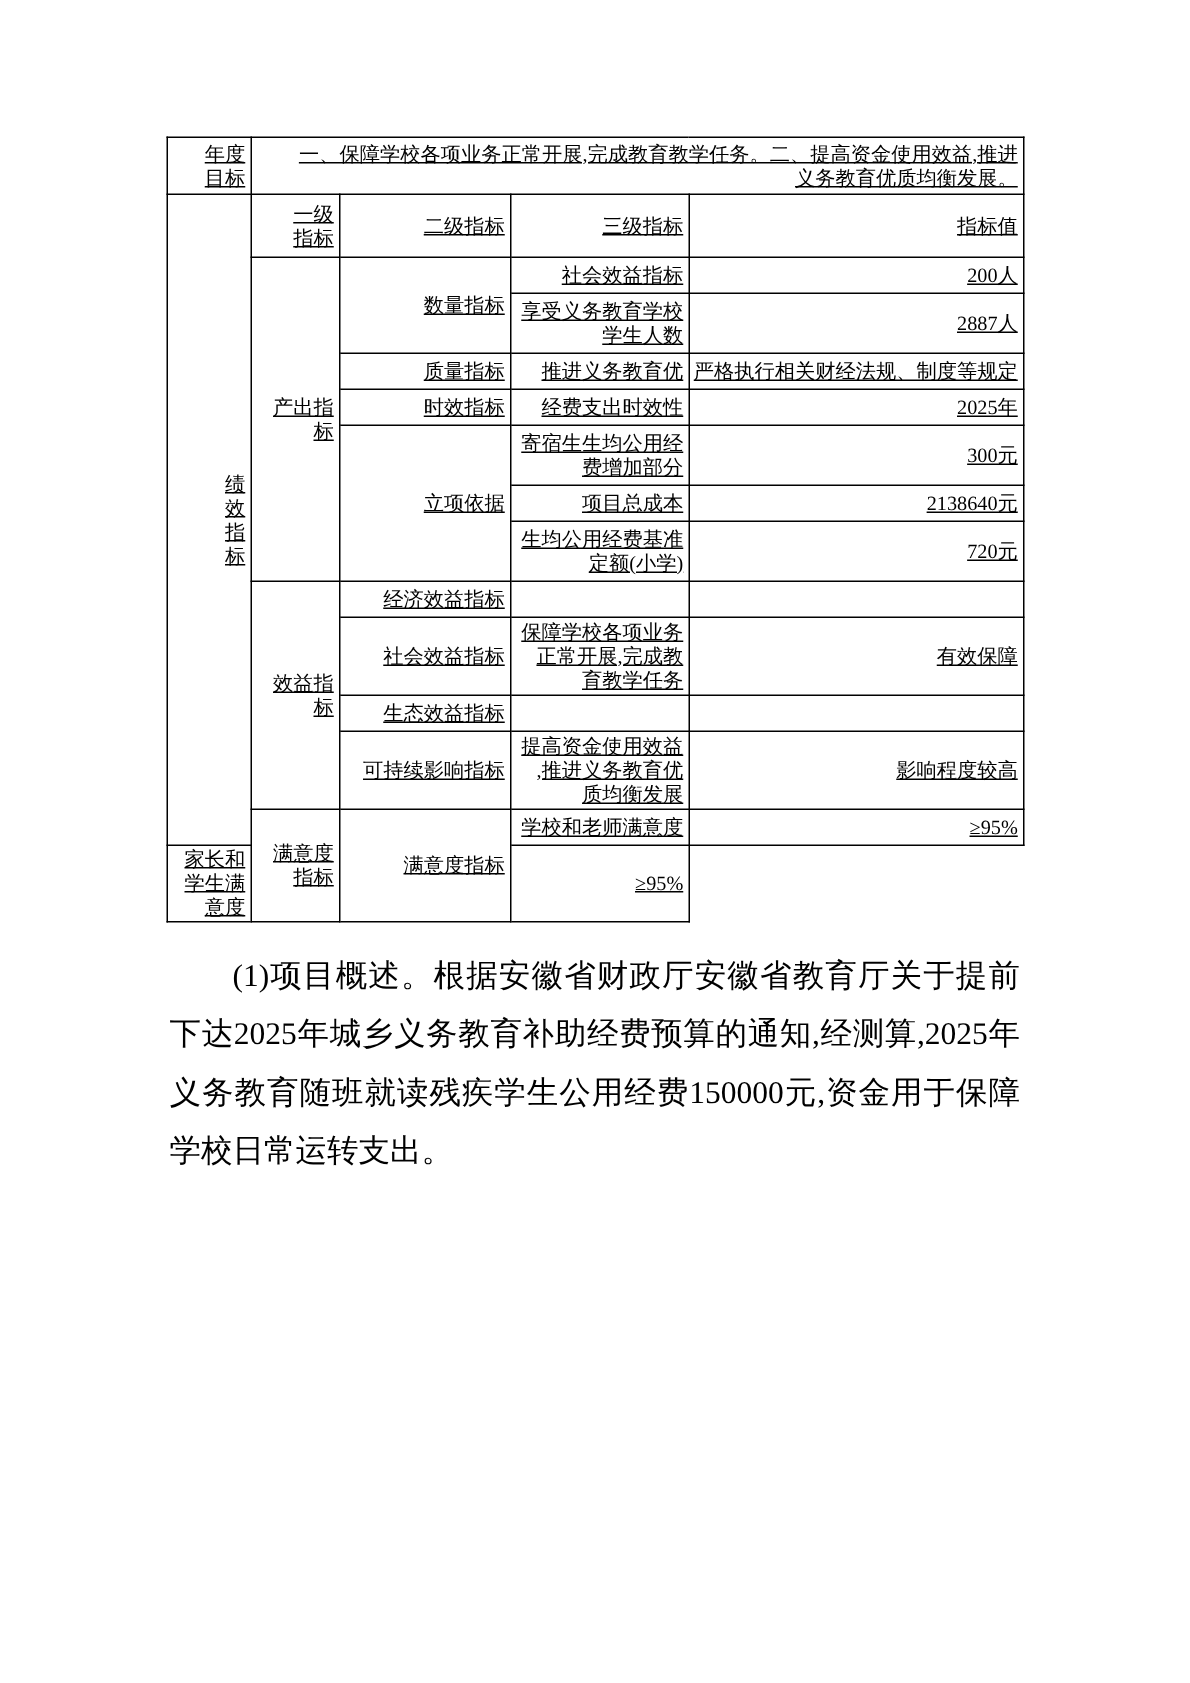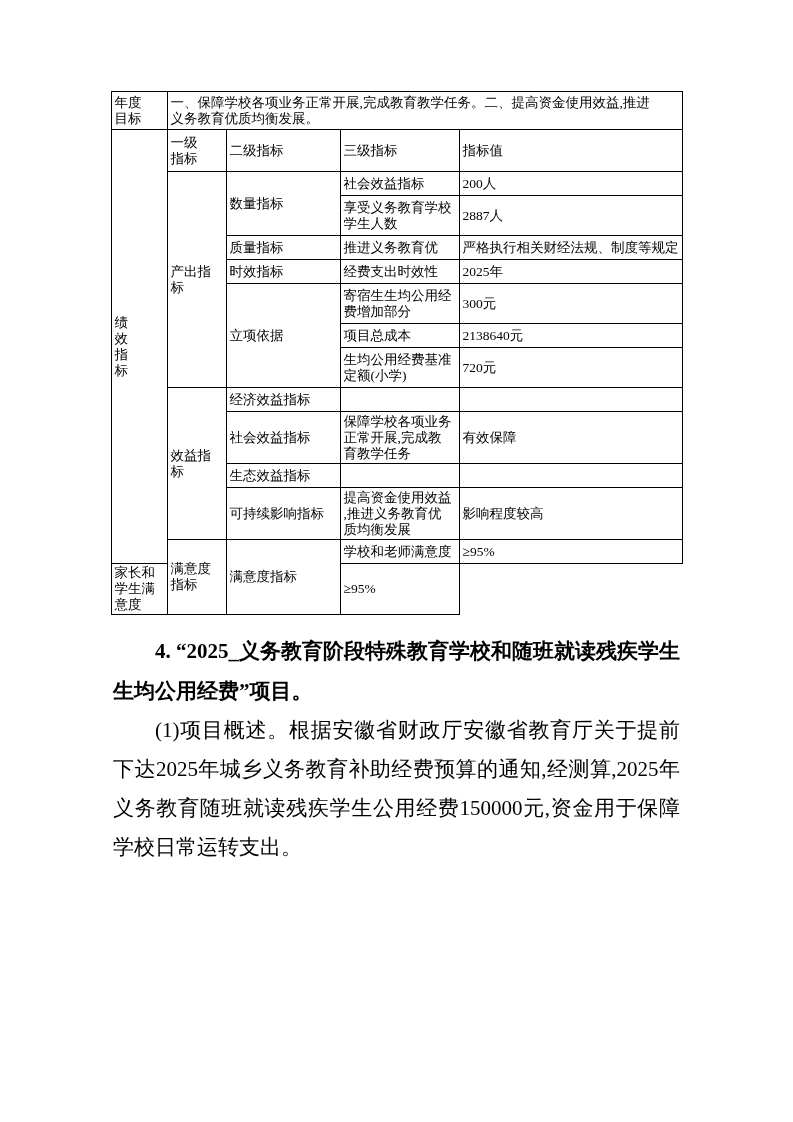--- a/index.html
+++ b/index.html
@@ -8,24 +8,25 @@
     box-sizing: border-box; padding-top: 91px; overflow: hidden;
     font-family: "Liberation Serif", "DejaVu Serif", serif;
   }
   table.perf {
     border-collapse: collapse; table-layout: fixed;
     width: 571px; margin: 0 auto;
     font-size: 13.5px; line-height: 16px;
   }
   table.perf td {
     border: 1.5px solid #000;
-    text-align: left; vertical-align: middle;
+    text-align: right; vertical-align: middle;
     padding: 1px 3px;
     white-space: pre-line;
     overflow: hidden;
+    text-decoration: underline;
   }
   tr.ra { height: 38px; }
   tr.rh { height: 42px; }
   tr.r1 { height: 24px; }
   tr.r2 { height: 40px; }
   tr.r3 { height: 52px; }
   td.cell-annual-text { text-align: left; padding-left: 6px; }
   td.cell-nowrap { white-space: nowrap; }
   .body-text {
     width: 567px; margin: 16px auto 0 auto;
@@ -140,17 +141,16 @@
         <td>≥95%</td>
       </tr>
       <tr class="r1">
         <td>家长和学生满意度</td>
         <td>≥95%</td>
       </tr>
     </tbody>
   </table>
 
   <div class="body-text">
-    <p class="heading">4. “2025_义务教育阶段特殊教育学校和随班就读残疾学生生均公用经费”项目。</p>
     <p>(1)项目概述。根据安徽省财政厅安徽省教育厅关于提前下达2025年城乡义务教育补助经费预算的通知,经测算,2025年义务教育随班就读残疾学生公用经费150000元,资金用于保障学校日常运转支出。</p>
   </div>
 
 </div>
 
 </body></html>

